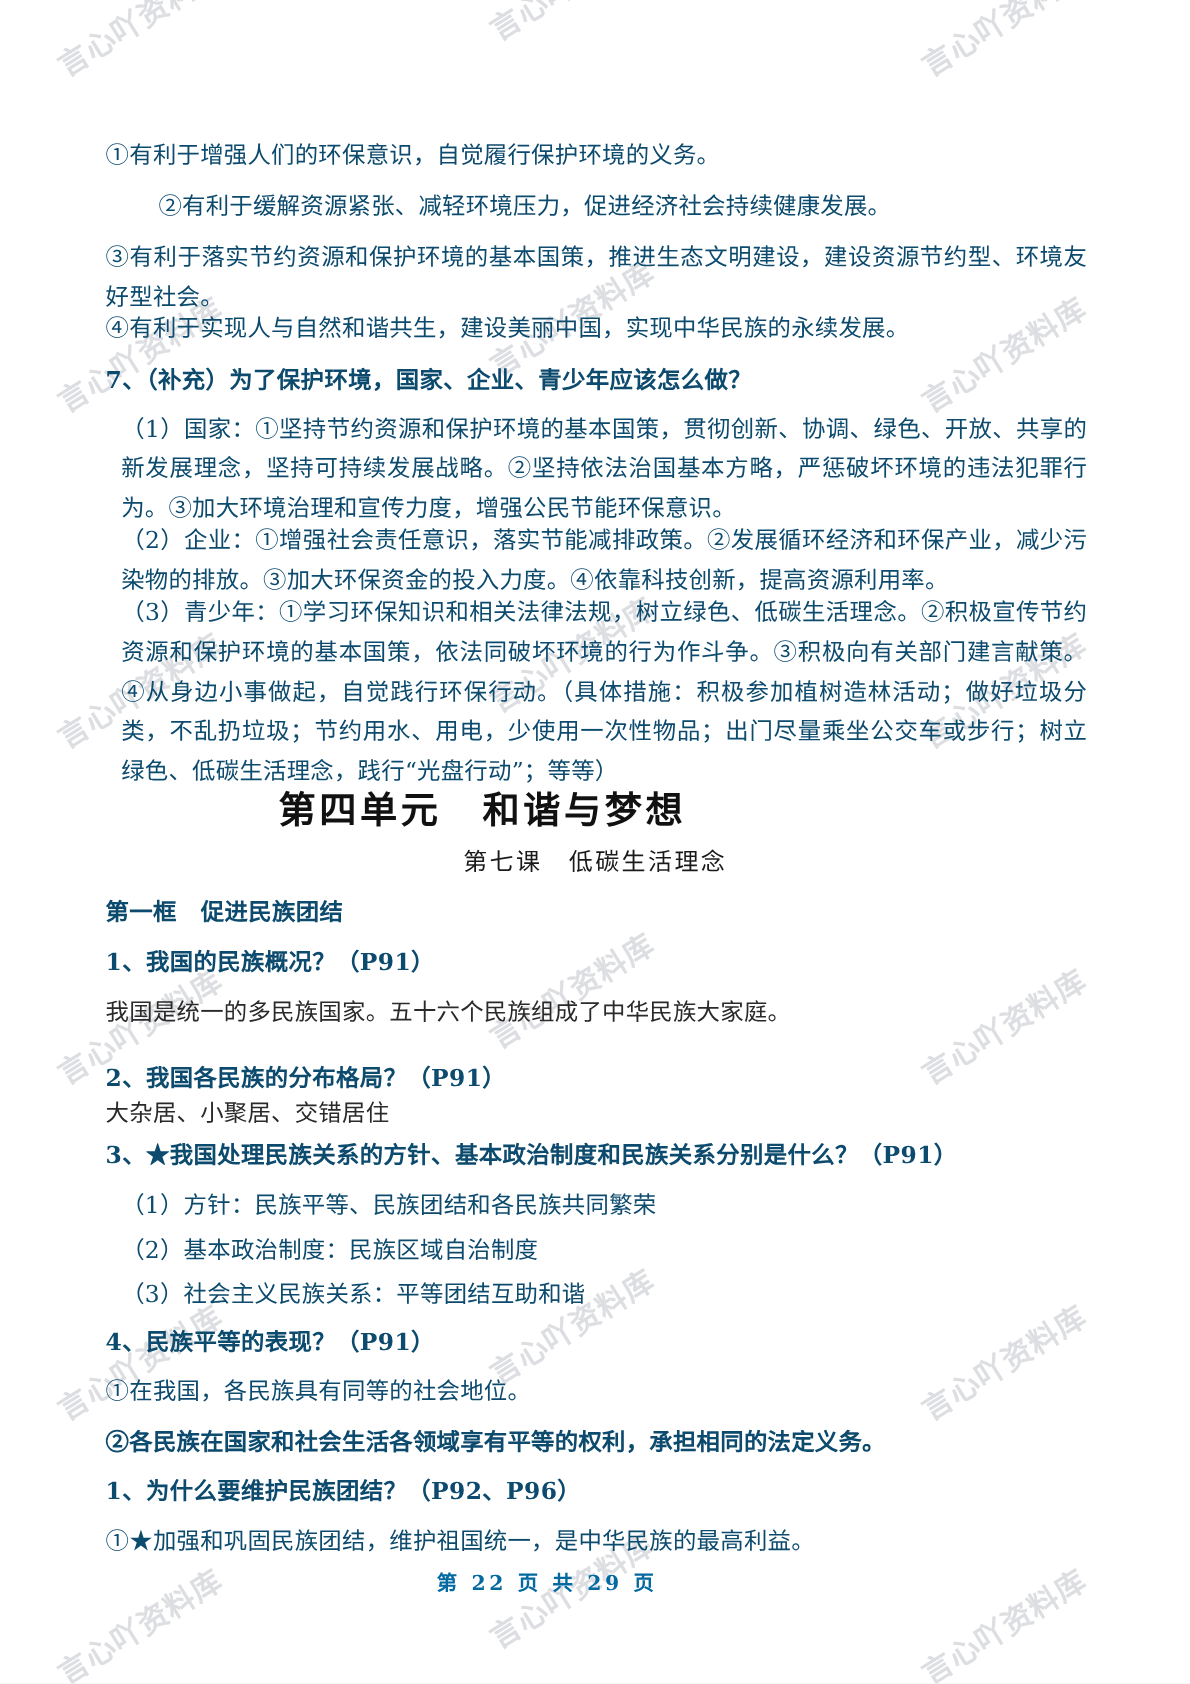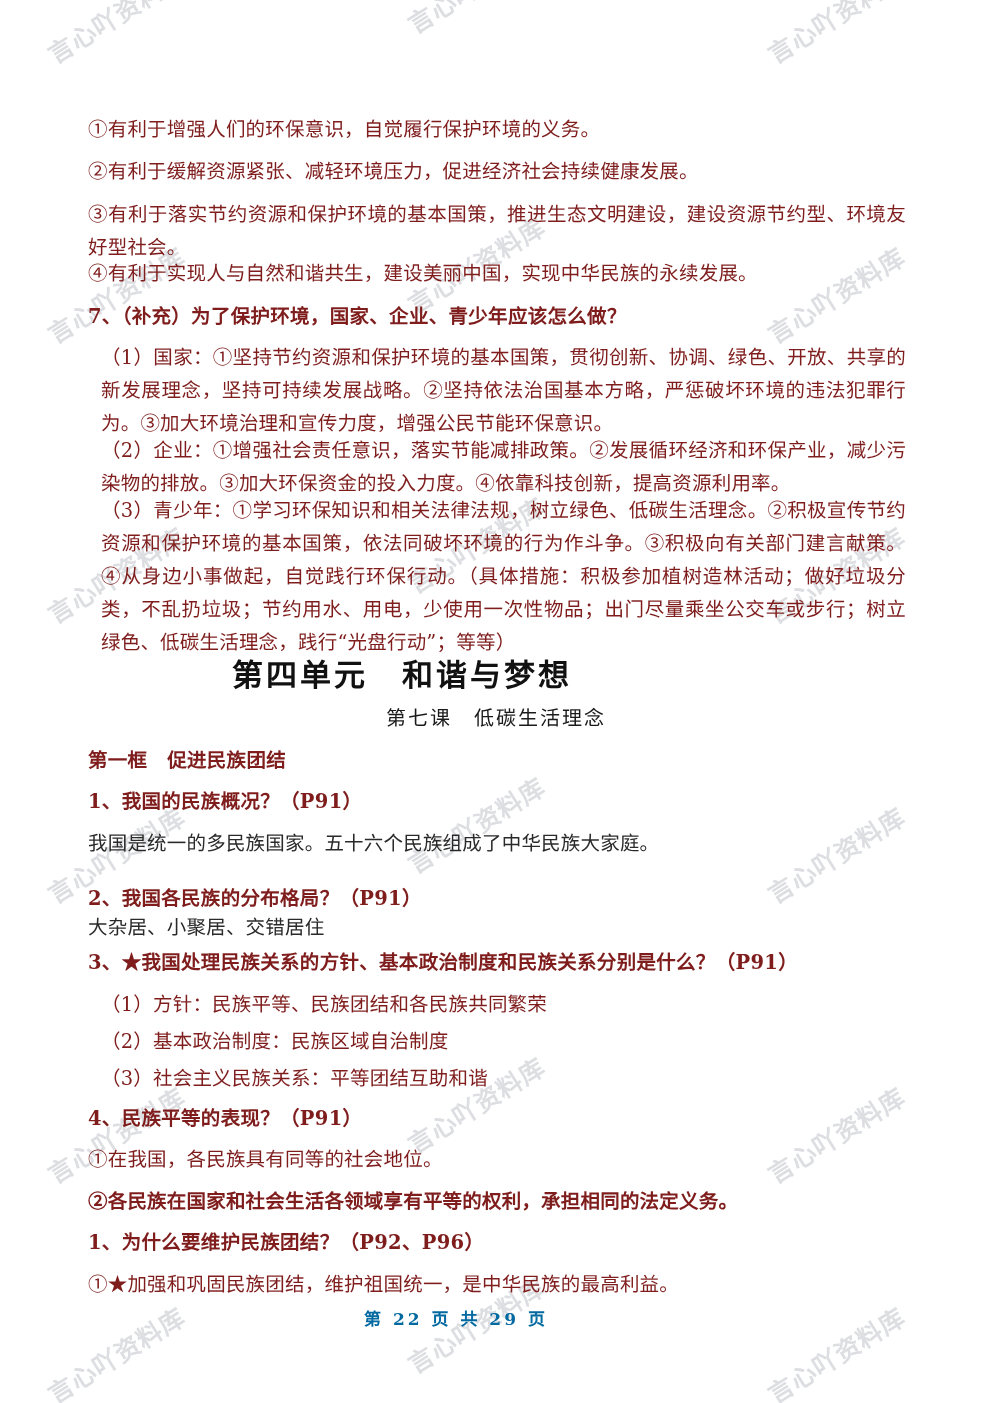--- a/index.html
+++ b/index.html
@@ -49,21 +49,21 @@
   }
 
   .textblock {
     position: absolute;
     left: 88px;
     width: 818px;
     box-sizing: border-box;
   }
 
   .para {
-    color: #7f1d1d;
+    color: #0c4a6e;
     font-family: "DejaVu Serif", "Liberation Serif", serif;
     font-size: 19.5px;
     line-height: 33px;
     text-align: justify;
     text-justify: inter-character;
     margin: 0;
     letter-spacing: 0.2px;
   }
   .para.indent2 {
     text-indent: 0;
@@ -141,21 +141,21 @@
     <div class="wm" style="left:40px;  top:1380px;">言心吖资料库</div>
     <div class="wm" style="left:400px; top:1350px;">言心吖资料库</div>
     <div class="wm" style="left:760px; top:1380px;">言心吖资料库</div>
   </div>
 
   <div class="content">
 
     <div class="textblock" style="top:113px;">
       <p class="para">①有利于增强人们的环保意识，自觉履行保护环境的义务。</p>
     </div>
-    <div class="textblock" style="top:155px;">
+    <div class="textblock" style="top:155px;margin-left:44px;">
       <p class="para">②有利于缓解资源紧张、减轻环境压力，促进经济社会持续健康发展。</p>
     </div>
     <div class="textblock" style="top:198px;">
       <p class="para">③有利于落实节约资源和保护环境的基本国策，推进生态文明建设，建设资源节约型、环境友好型社会。</p>
     </div>
     <div class="textblock" style="top:257px;">
       <p class="para">④有利于实现人与自然和谐共生，建设美丽中国，实现中华民族的永续发展。</p>
     </div>
 
     <div class="textblock" style="top:300px;">

